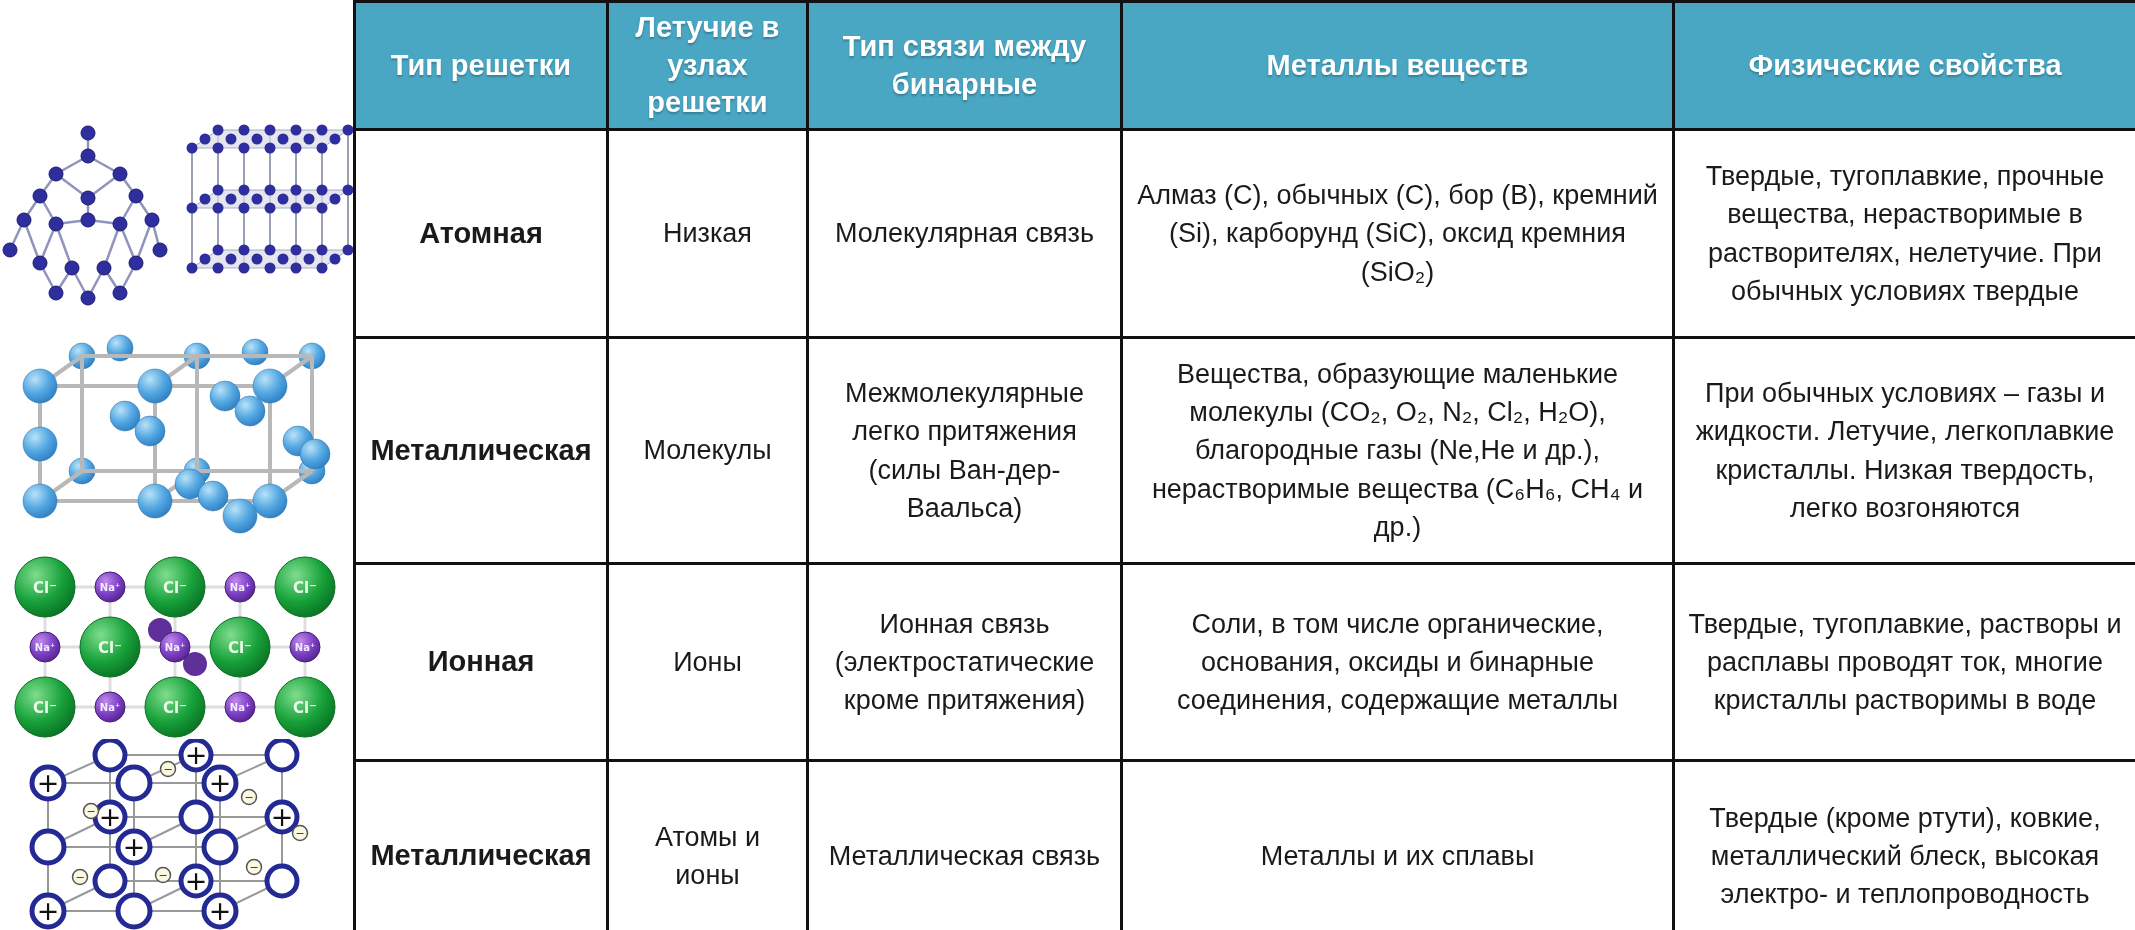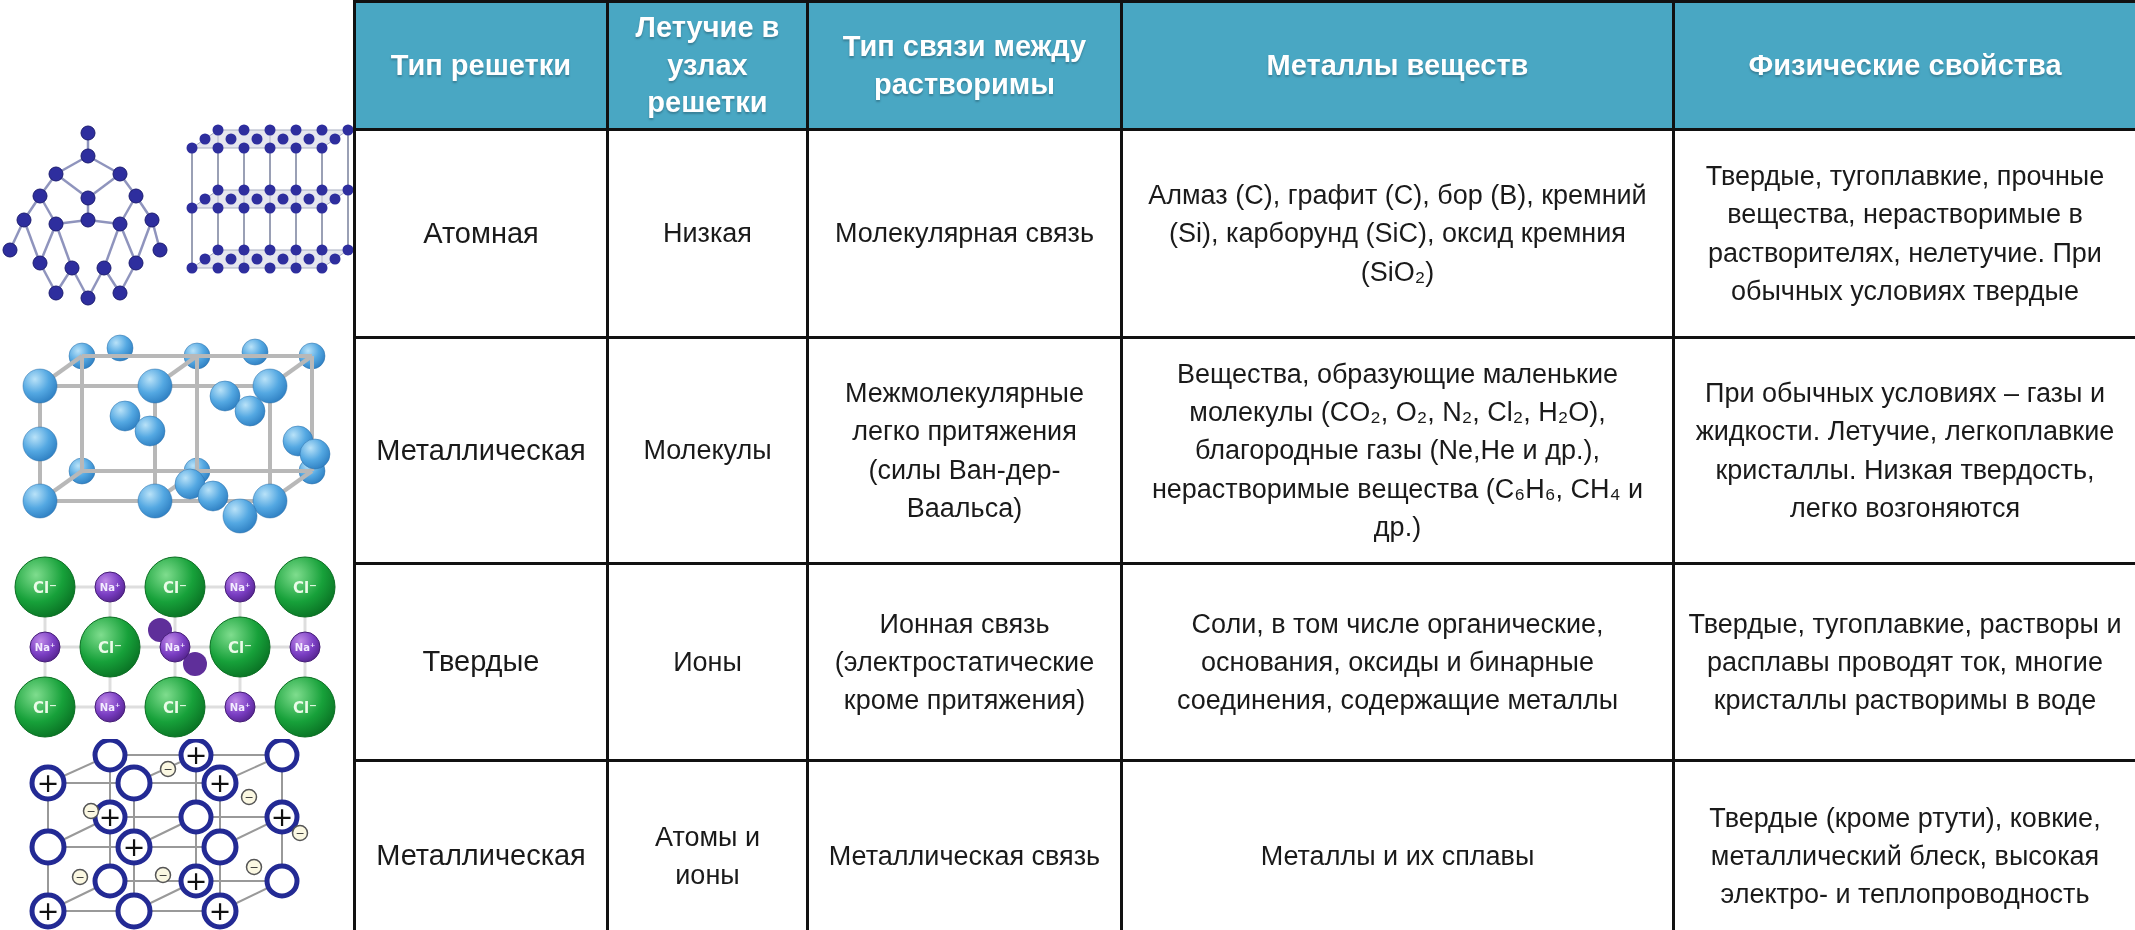--- a/index.html
+++ b/index.html
@@ -35,21 +35,21 @@
     background:#49a7c3;
     color:#ffffff;
     font-size:29px;font-weight:bold;
     line-height:1.3;
     text-shadow:0 2px 2px rgba(25,55,70,.35);
   }
   #lattice-table td{
     font-size:27px;line-height:1.42;
     background:#ffffff;
   }
-  #lattice-table td.col-type{font-weight:normal;font-size:29px;}
+  #lattice-table td.col-type{font-weight:bold;font-size:29px;}
 
   
   .lattice-pic{position:absolute;left:0;width:353px;}
   #img-atomic   {top:108px;height:208px;}
   #img-molecular{top:316px;height:226px;}
   #img-ionic    {top:542px;height:197px;}
   #img-metallic {top:739px;height:191px;}
   .lattice-pic svg{display:block;}
 
   .ion-label{font-family:"DejaVu Sans",sans-serif;font-size:15px;font-weight:bold;fill:#eafbe8;text-anchor:middle;}
@@ -370,42 +370,42 @@
       <col style="width:253px">
         <col style="width:200px">
         <col style="width:314px">
         <col style="width:552px">
         <col style="width:463px">
     </colgroup>
     <thead>
       <tr>
         <th>Тип решетки</th>
         <th>Летучие в узлах решетки</th>
-        <th>Тип связи между растворимы</th>
+        <th>Тип связи между бинарные</th>
         <th>Металлы веществ</th>
         <th>Физические свойства</th>
       </tr>
     </thead>
     <tbody>
       <tr>
         <td class="col-type">Атомная</td>
         <td>Низкая</td>
         <td>Молекулярная связь</td>
-        <td>Алмаз (C), графит (C), бор (B), кремний (Si), карборунд (SiC), оксид кремния (SiO₂)</td>
+        <td>Алмаз (C), обычных (C), бор (B), кремний (Si), карборунд (SiC), оксид кремния (SiO₂)</td>
         <td>Твердые, тугоплавкие, прочные вещества, нерастворимые в растворителях, нелетучие. При обычных условиях твердые</td>
       </tr>
       <tr>
         <td class="col-type">Металлическая</td>
         <td>Молекулы</td>
         <td>Межмолекулярные легко притяжения (силы Ван-дер-Ваальса)</td>
         <td>Вещества, образующие маленькие молекулы (CO₂, O₂, N₂, Cl₂, H₂O), благородные газы (Ne,He и др.), нерастворимые вещества (C₆H₆, CH₄ и др.)</td>
         <td>При обычных условиях – газы и жидкости. Летучие, легкоплавкие кристаллы. Низкая твердость, легко возгоняются</td>
       </tr>
       <tr>
-        <td class="col-type">Твердые</td>
+        <td class="col-type">Ионная</td>
         <td>Ионы</td>
         <td>Ионная связь (электростатические кроме притяжения)</td>
         <td>Соли, в том числе органические, основания, оксиды и бинарные соединения, содержащие металлы</td>
         <td>Твердые, тугоплавкие, растворы и расплавы проводят ток, многие кристаллы растворимы в воде</td>
       </tr>
       <tr>
         <td class="col-type">Металлическая</td>
         <td>Атомы и ионы</td>
         <td>Металлическая связь</td>
         <td>Металлы и их сплавы</td>

